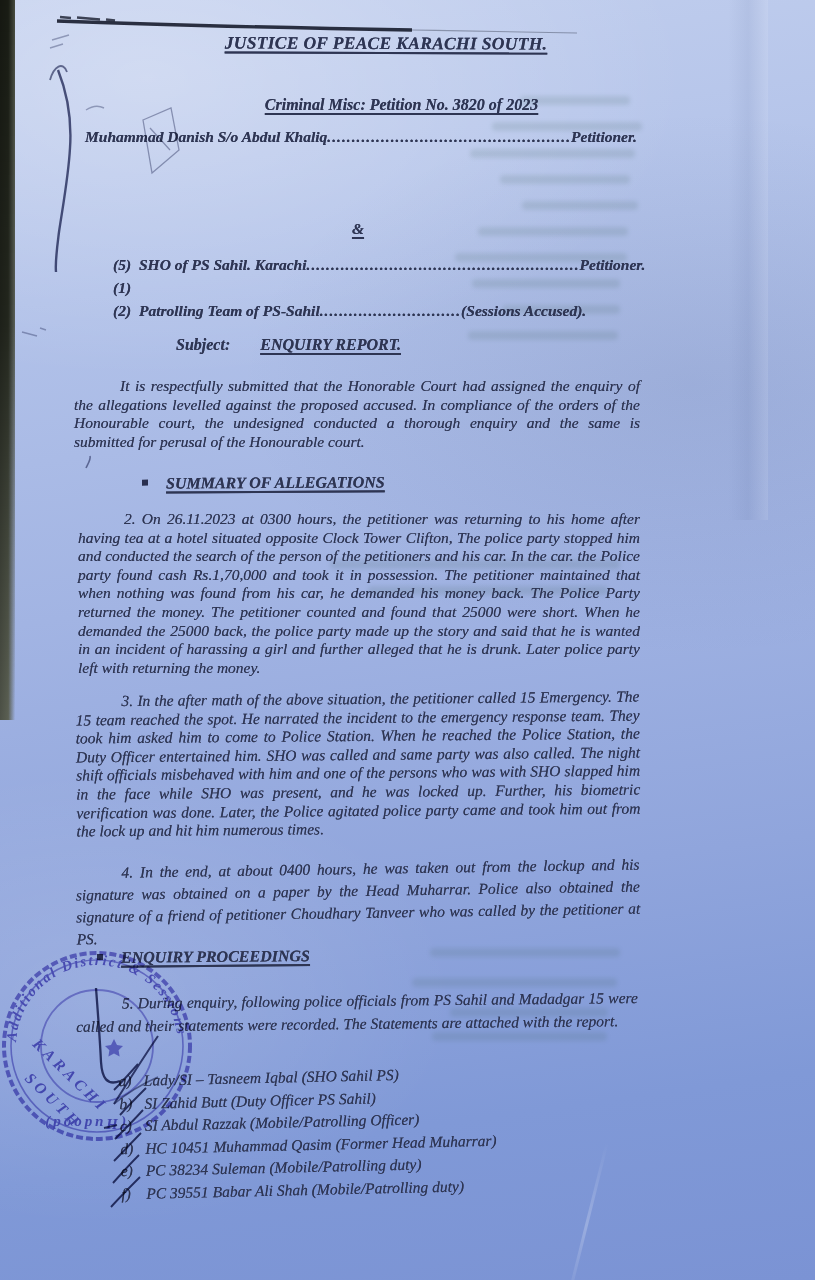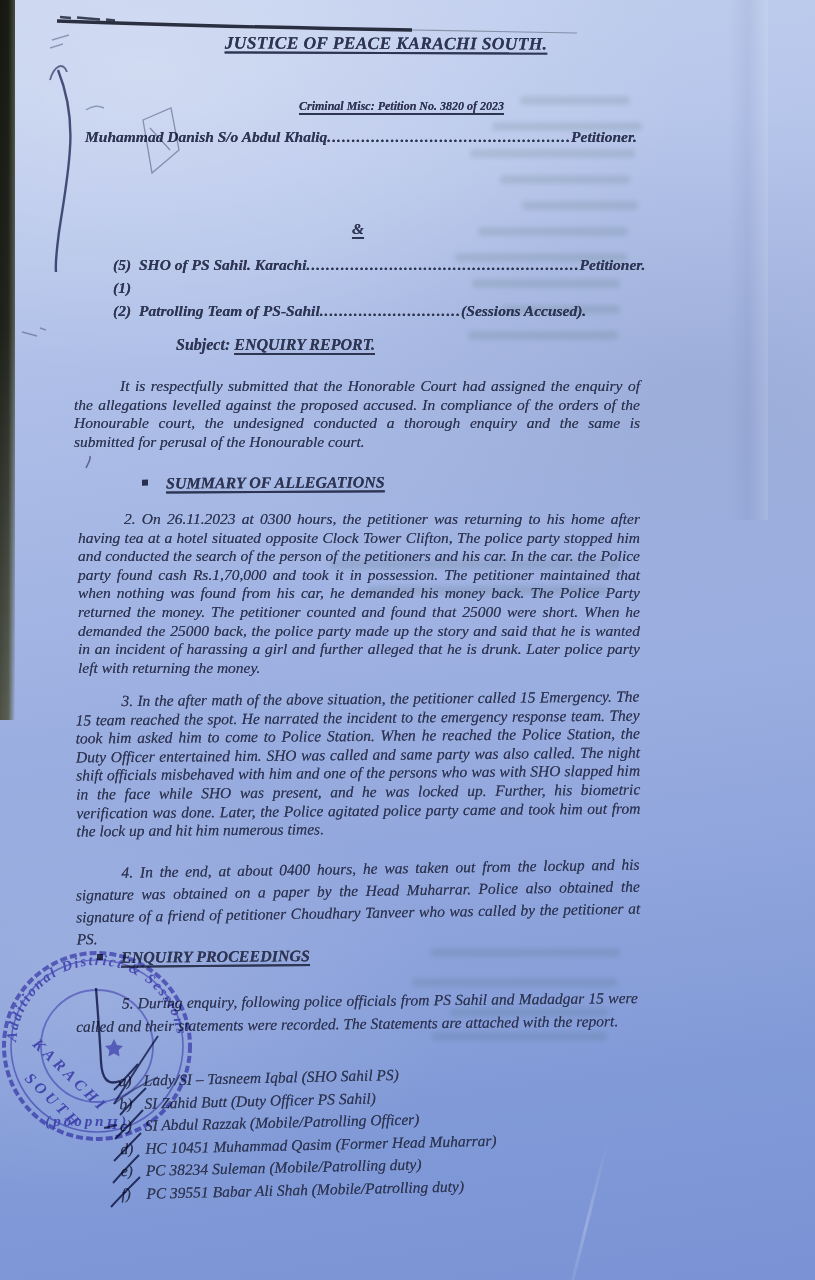--- a/index.html
+++ b/index.html
@@ -25,21 +25,21 @@
     background:linear-gradient(to bottom,rgba(255,255,255,0),rgba(255,255,255,.22),rgba(255,255,255,0));}
 
   
   .bleed{position:absolute;height:9px;border-radius:4px;background:#41635f;opacity:.14;filter:blur(2.2px);}
 
   .blk{position:absolute;}
   .ctr{text-align:center;}
   .b{font-weight:bold;}
   .u{text-decoration:underline;text-decoration-thickness:2px;text-underline-offset:3px;}
   .title{font-size:17.5px;letter-spacing:.3px;}
-  .case{font-size:12px;margin-left:31px;}
+  .case{font-size:16px;margin-left:31px;}
   .pline{font-size:15.5px;font-weight:bold;white-space:nowrap;}
   .dots{letter-spacing:1px;}
   .para{font-size:15.5px;line-height:18.6px;text-align:justify;}
   .indent{text-indent:46px;}
   .heading{font-size:16px;font-weight:bold;white-space:nowrap;}
   .heading .sq{display:inline-block;width:6px;height:6px;background:#2a3050;margin-right:18px;vertical-align:3px;}
   .party-row{display:flex;font-size:15.5px;font-weight:bold;line-height:23px;white-space:nowrap;}
   .party-row .num{width:26px;}
   .wit-row{font-size:15.5px;line-height:22.6px;white-space:nowrap;}
   .wit-row .ltr{display:inline-block;width:25px;}
@@ -102,21 +102,21 @@
     <div class="party-row">
       <span class="num">(2)</span>
         <span>Patrolling Team of PS-Sahil</span>
         <span class="dots">.............................</span>
         <span> (Sessions Accused).</span>
     </div>
   </div>
 
   <div class="blk scan-soft" style="left:176px;top:336px">
     <span class="heading">Subject:</span>
-    <span class="heading u" style="">ENQUIRY REPORT.</span>
+    <span class="heading u" style="margin-left:26px">ENQUIRY REPORT.</span>
   </div>
 
   <div class="blk para indent scan-soft" style="left:74px;top:377px;width:566px">It is respectfully submitted that the Honorable Court had assigned the enquiry of the allegations levelled against the proposed accused. In compliance of the orders of the Honourable court, the undesigned conducted a thorough enquiry and the same is submitted for perusal of the Honourable court.</div>
 
   <div class="blk heading scan-soft" style="left:142px;top:474px;transform:rotate(-.3deg)">
     <span class="sq"></span><span class="u">SUMMARY OF ALLEGATIONS</span>
   </div>
 
   <div class="blk para indent scan-soft" style="left:78px;top:510px;width:562px">2. On 26.11.2023 at 0300 hours, the petitioner was returning to his home after having tea at a hotel situated opposite Clock Tower Clifton, The police party stopped him and conducted the search of the person of the petitioners and his car. In the car. the Police party found cash Rs.1,70,000 and took it in possession.  The petitioner maintained that when nothing was found from his car, he demanded his money back. The Police Party returned the money. The petitioner counted and found that 25000 were short. When he demanded the 25000 back, the police party made up the story and said that he is wanted in an incident of harassing a girl and further alleged that he is drunk. Later police party left with returning the money.</div>
 

